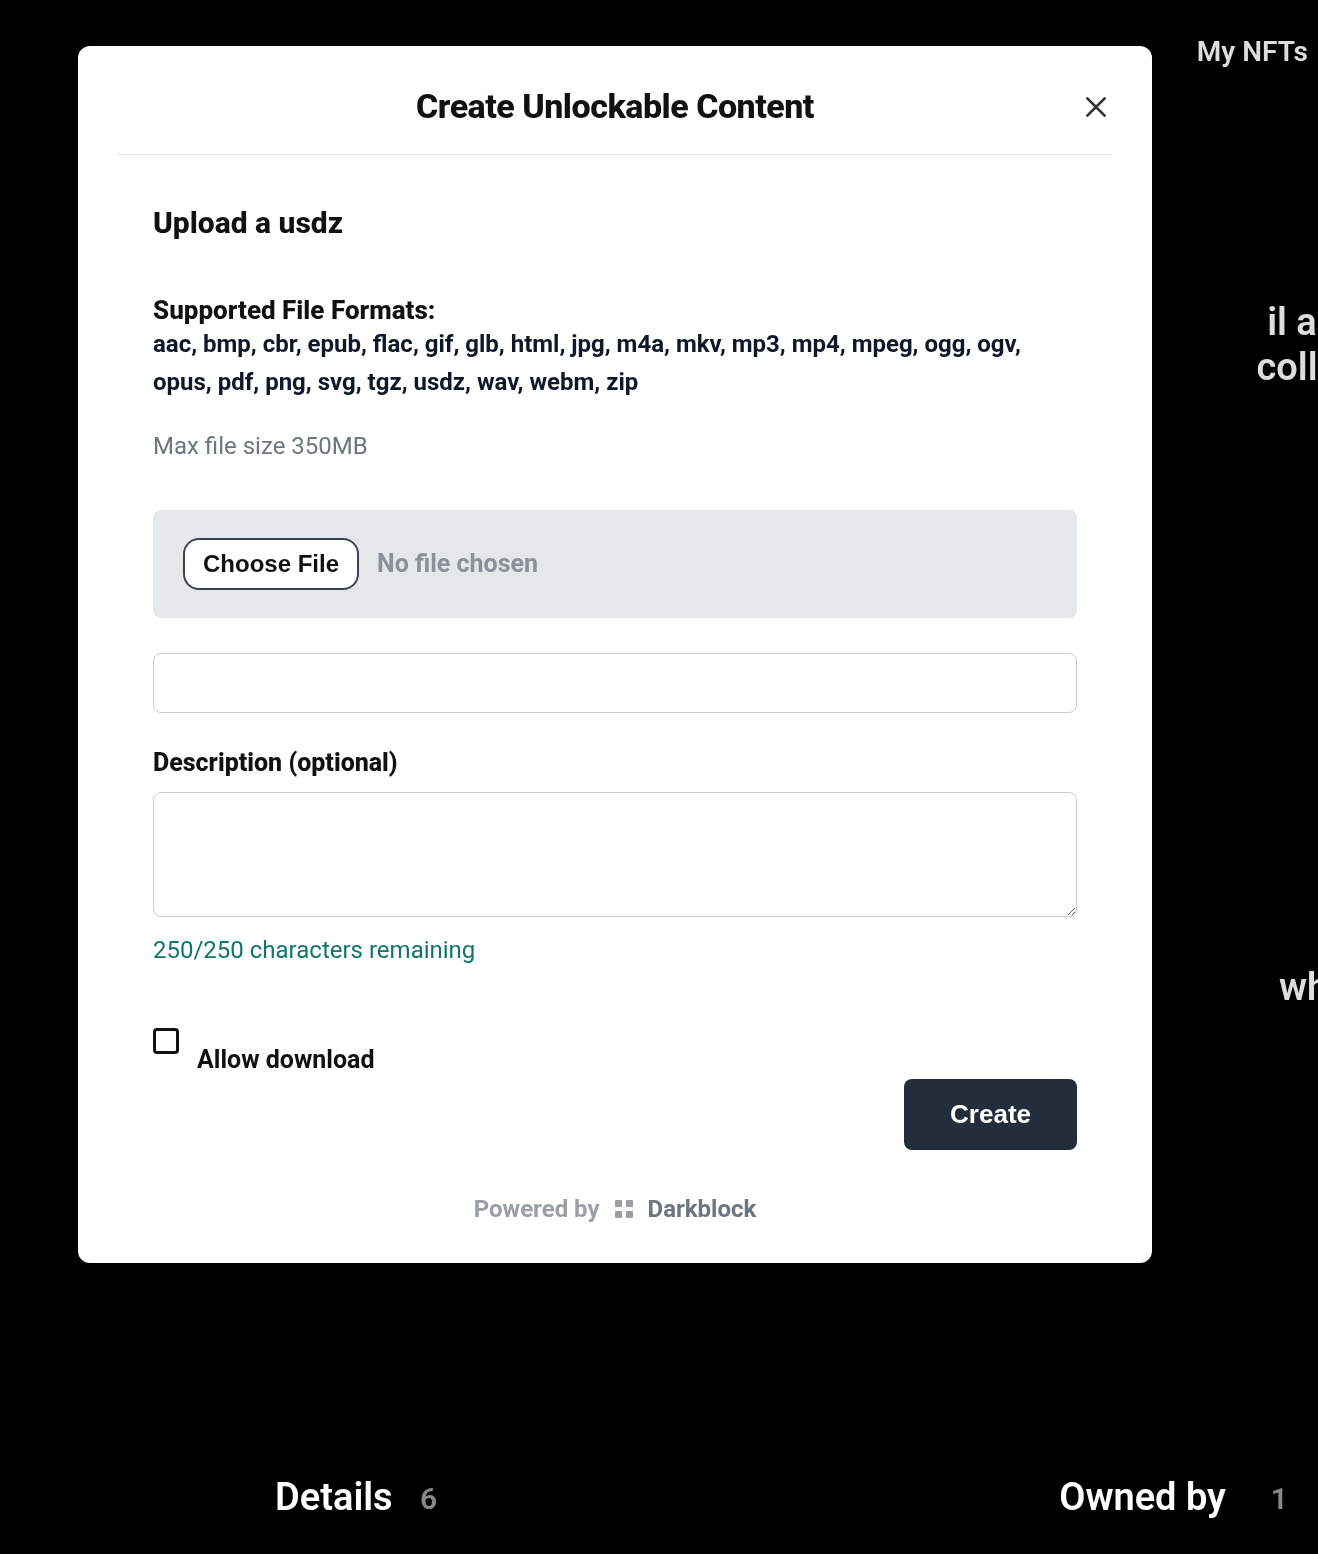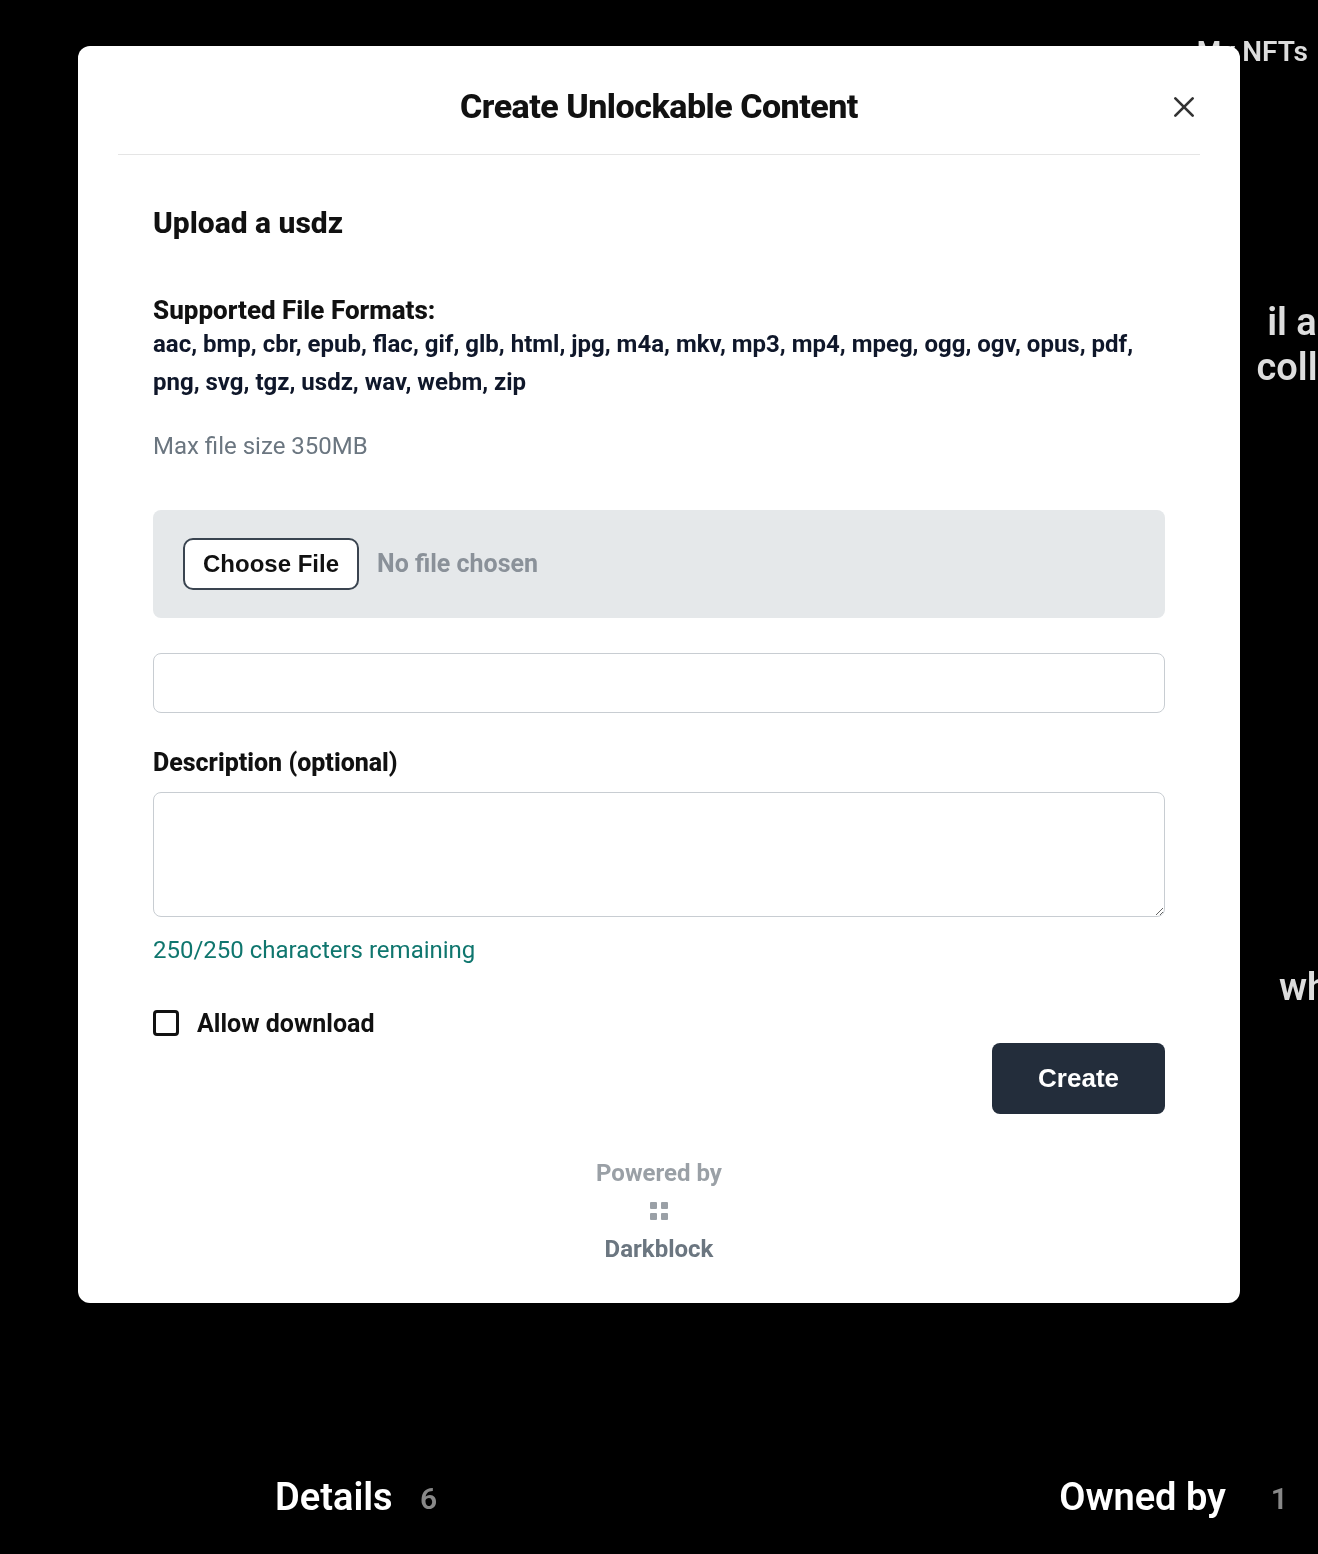--- a/index.html
+++ b/index.html
@@ -61,21 +61,21 @@
     .bg-bottom-right-badge {
       bottom: 38px;
       right: 30px;
       font-size: 30px;
       color: #888;
     }
     .modal {
       position: absolute;
       top: 46px;
       left: 78px;
-      width: 1162px;
+      width: 1074px;
       background: #fff;
       border-radius: 12px;
       padding-bottom: 40px;
     }
     .modal-header {
       position: relative;
       padding: 40px 40px 28px 40px;
       text-align: center;
     }
     .modal-title {
@@ -135,21 +135,21 @@
       border-radius: 8px;
       padding: 28px 30px;
       display: flex;
       align-items: center;
       gap: 18px;
       margin-bottom: 35px;
     }
     .choose-file-btn {
       background: #fff;
       border: 2px solid #3a4450;
-      border-radius: 10px;
+      border-radius: 16px;
       padding: 10px 18px;
       font-size: 24px;
       font-weight: 700;
       color: #111;
       cursor: pointer;
     }
     .file-status {
       font-size: 25px;
       font-weight: 700;
       color: #8a9199;
@@ -197,20 +197,21 @@
       height: 26px;
       border: 3px solid #111;
       border-radius: 4px;
       cursor: pointer;
       flex-shrink: 0;
     }
     .checkbox-label {
       font-size: 25px;
       font-weight: 700;
       color: #111;
+      margin-top: 36px;
     }
     .create-row {
       display: flex;
       justify-content: flex-end;
       margin-top: -5px;
       margin-bottom: 45px;
     }
     .create-btn {
       background: #232d3b;
       color: #fff;
@@ -222,21 +223,20 @@
       cursor: pointer;
     }
     .powered-by {
       display: flex;
       align-items: center;
       justify-content: center;
       gap: 12px;
       font-size: 24px;
       font-weight: 700;
       color: #9aa0a6;
-      flex-direction: column;
     }
     .powered-logo {
       display: inline-flex;
       align-items: center;
       justify-content: center;
     }
     .powered-brand {
       color: #6b7680;
       font-weight: 700;
     }

